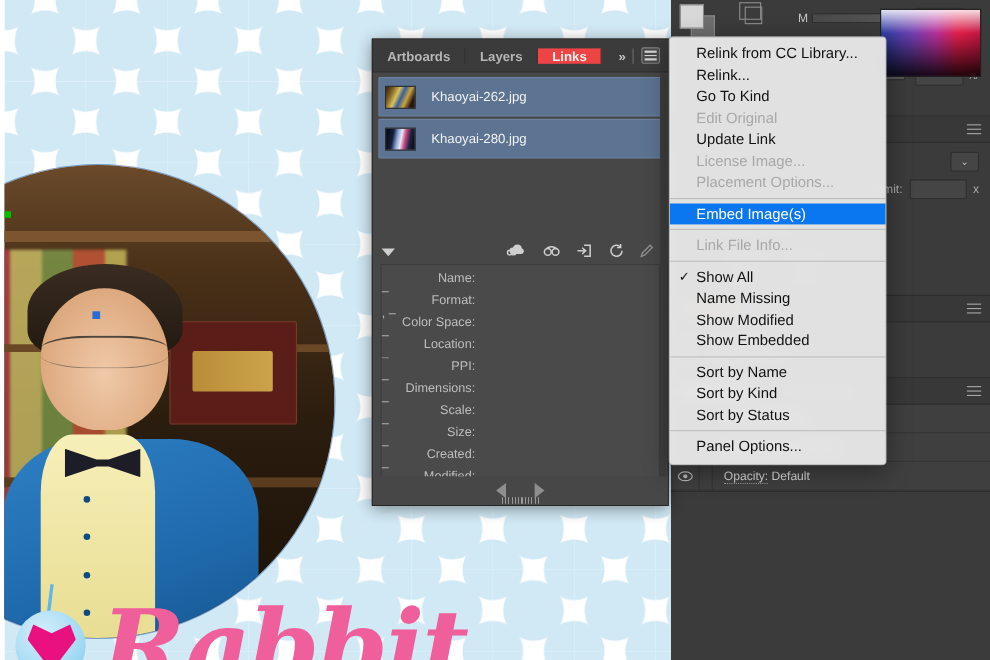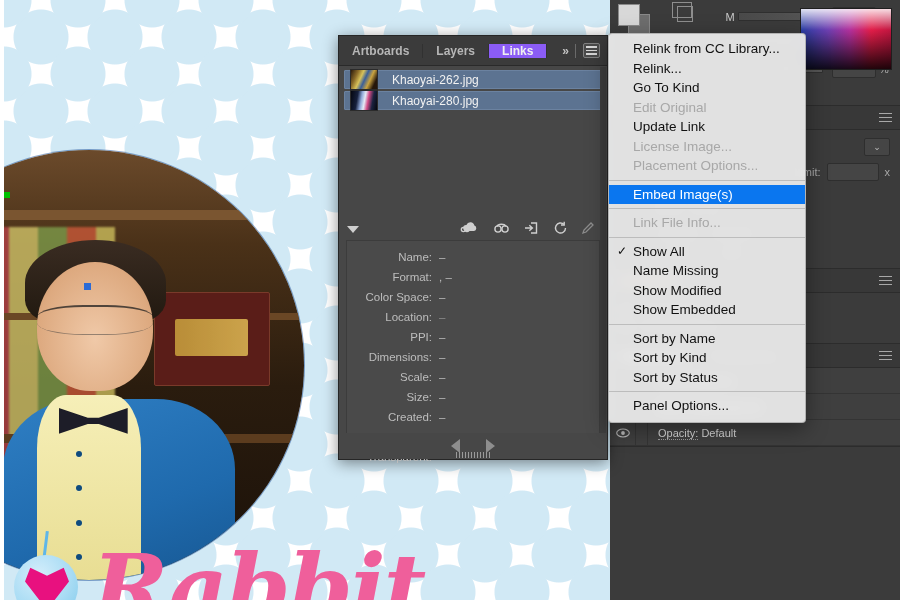--- a/index.html
+++ b/index.html
@@ -238,33 +238,33 @@
     color:#cfcfcf; font-size:12px;
   }
   #links-tabs{
     height:30px; background:#3b3b3b; display:flex; align-items:center;
     border-bottom:1px solid #2a2a2a;
   }
   .ltab{
     padding:0 13px;display:flex;align-items:center;font-size:12px;font-weight:bold;
     color:#b6b6b6;background:#3b3b3b;border-right:1px solid #313131;
   }
-  .ltab.active{background:#8b5cf6;color:#f0f0f0;}
+  .ltab.active{background:#ef4444;color:#f0f0f0;}
   #ltab-right{margin-left:auto;display:flex;align-items:center;padding-right:7px;gap:7px;}
   .chevs{color:#c3c3c3;font-size:12px;letter-spacing:-1px;font-weight:bold;}
   .divline{width:1px;height:14px;background:#6a6a6a;}
   .menubtn{
     width:17px;height:15px;border:1px solid #818181;border-radius:2px;background:#4a4a4a;
     display:flex;flex-direction:column;justify-content:center;gap:2px;padding:0 2px;
   }
   .menubtn i{height:1.5px;background:#d6d6d6;display:block;}
 
   #links-list{ height:152px; background:#474747; padding:4px 5px 0;}
   .link-row{
-    height:19px; display:flex; align-items:center;
+    height:36px; display:flex; align-items:center;
     background:#5c7391; border:1px solid #6b82a0; border-radius:1px;
     margin-bottom:2px; padding-left:5px;
   }
   .thumb{width:28px;height:21px;border:1px solid #2b2b2b;margin-right:14px;}
   #thumb-a{
     background:
       linear-gradient(115deg,#2b1a0c 0%,#8a6a28 22%,#d8c25a 38%,#3a5f9a 52%,#c9a33f 68%,#25170b 86%);
   }
   #thumb-b{
     background:
@@ -275,21 +275,21 @@
   #links-toolbar{
     height:22px; display:flex;align-items:center; padding:0 8px; background:#474747;
   }
   #disclosure{width:0;height:0;border-left:6px solid transparent;border-right:6px solid transparent;border-top:7px solid #cfcfcf;}
   #links-icons{margin-left:auto;display:flex;align-items:center;gap:13px;padding-right:4px;}
 
   #links-info{
     margin:0 7px; background:#4a4a4a; border:1px solid #3c3c3c;
     height:200px; padding:6px 0 0;
   }
-  .info-row{display:flex;align-items:center;height:20px;}
+  .info-row{display:flex;align-items:flex-start;height:20px;flex-direction:column;}
   .info-lab{width:92px;text-align:right;color:#bdbdbd;font-size:11.5px;padding-right:7px;}
   .info-val{color:#bdbdbd;font-size:11.5px;}
   .info-val.dim{color:#8e8e8e;}
 
   #links-bottom{
     position:absolute;left:0;bottom:0;width:100%;height:26px;background:#474747;
     display:flex;align-items:center;justify-content:center;gap:26px;
   }
   .tri-l{width:0;height:0;border-top:7px solid transparent;border-bottom:7px solid transparent;border-right:9px solid #8e8e8e;}
   .tri-r{width:0;height:0;border-top:7px solid transparent;border-bottom:7px solid transparent;border-left:9px solid #8e8e8e;}

